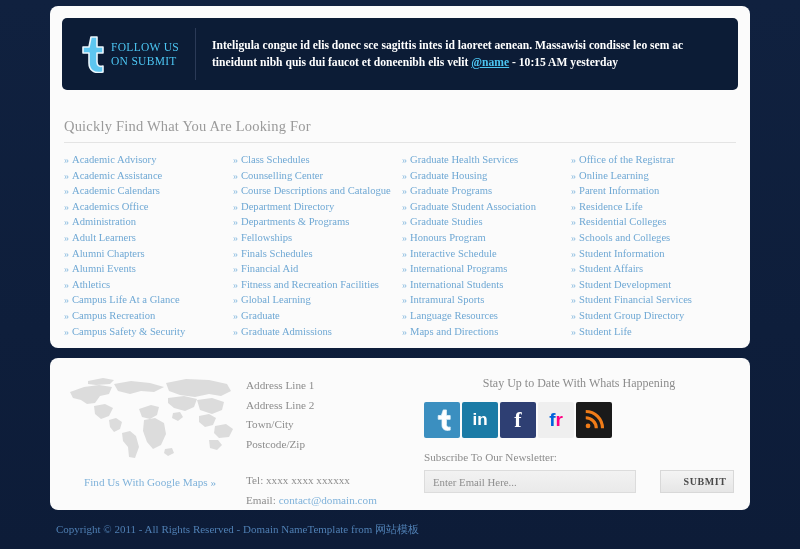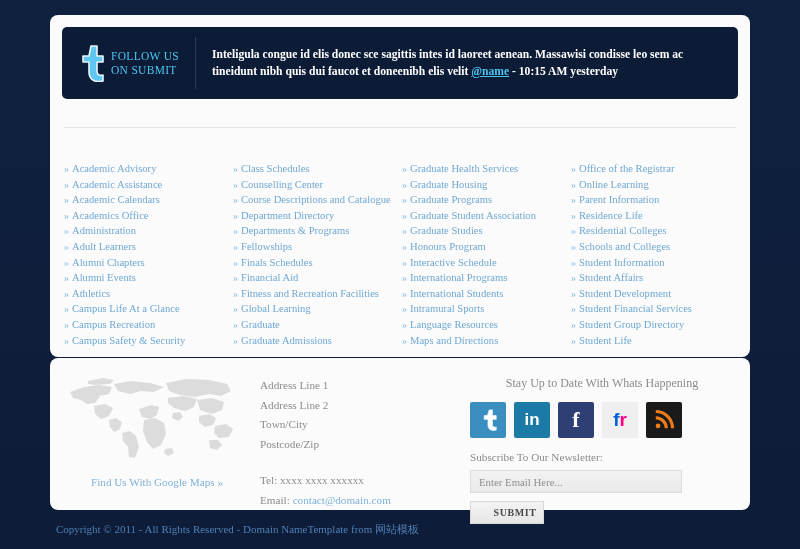--- a/index.html
+++ b/index.html
@@ -20,21 +20,21 @@
   }
 
   
   .panel {
     position: absolute;
     left: 50px;
     width: 700px;
     background: #fbfbfb;
     border-radius: 8px;
   }
-  #panel-main { top: 15px; height: 342px; }
+  #panel-main { top: 6px; height: 342px; }
   #panel-footer { top: 358px; height: 152px; }
 
   
   .twitter-bar {
     position: absolute;
     left: 12px; top: 12px;
     width: 676px; height: 72px;
     background: #0c1c36;
     border-radius: 5px;
     display: flex;
@@ -142,21 +142,21 @@
   .f-addr-col a { color: #7fb2da; text-decoration: none; }
 
   .f-social-col { flex: 1; padding-left: 22px; padding-top: 4px; }
   .f-soc-title {
     color: #8c8c8c;
     font-size: 12px;
     margin-bottom: 11px;
     font-family: "Liberation Serif", serif;
     text-align: center;
   }
-  .soc-row { display: flex; gap: 8px; margin-bottom: 13px; }
+  .soc-row { display: flex; gap: 2px; margin-bottom: 13px; }
   .soc {
     width: 36px; height: 36px;
     border-radius: 2px;
     display: flex; align-items: center; justify-content: center;
     text-decoration: none;
     font-family: "Liberation Sans", sans-serif;
     font-weight: bold;
     position: relative;
   }
   .soc-tw { background: #3b8fc0; }
@@ -166,21 +166,21 @@
   .soc-rss { background: #1a1a1a; }
   .fr-f { color: #0063dc; }
   .fr-r { color: #ff0084; }
 
   .news-label {
     color: #8c8c8c;
     font-size: 11.2px;
     margin-bottom: 7px;
     font-family: "Liberation Serif", serif;
   }
-  .news-row { display: flex; gap: 8px; flex-direction: column; }
+  .news-row { display: flex; gap: 24px; }
   .news-input {
     width: 212px; height: 23px;
     border: 1px solid #dcdcdc;
     background: linear-gradient(180deg,#f2f2f2,#eaeaea);
     color: #808080;
     font-size: 10.8px;
     padding: 0 8px;
     font-family: "Liberation Serif", serif;
     outline: none;
   }
@@ -223,20 +223,21 @@
         </div>
         <div>
           <div class="tw-follow">FOLLOW US</div>
           <div class="tw-follow">ON SUBMIT</div>
         </div>
       </div>
       <div class="tw-text"><span>Inteligula congue id elis donec sce sagittis intes id laoreet aenean. Massawisi condisse leo sem ac tineidunt nibh quis dui faucot et doneenibh elis velit </span><a href="#" class="tw-handle">@name</a><span> - 10:15 AM yesterday</span></div>
     </div>
 
     <div class="qf-head">
+      <div class="qf-title">Quickly Find What You Are Looking For</div>
       <div class="qf-rule"></div>
     </div>
 
     <div class="cols">
       <div class="col" id="c0">
           <a class="lk" href="#"><span class="chev">»</span><span>Academic Advisory</span></a>
           <a class="lk" href="#"><span class="chev">»</span><span>Academic Assistance</span></a>
           <a class="lk" href="#"><span class="chev">»</span><span>Academic Calendars</span></a>
           <a class="lk" href="#"><span class="chev">»</span><span>Academics Office</span></a>
           <a class="lk" href="#"><span class="chev">»</span><span>Administration</span></a>

